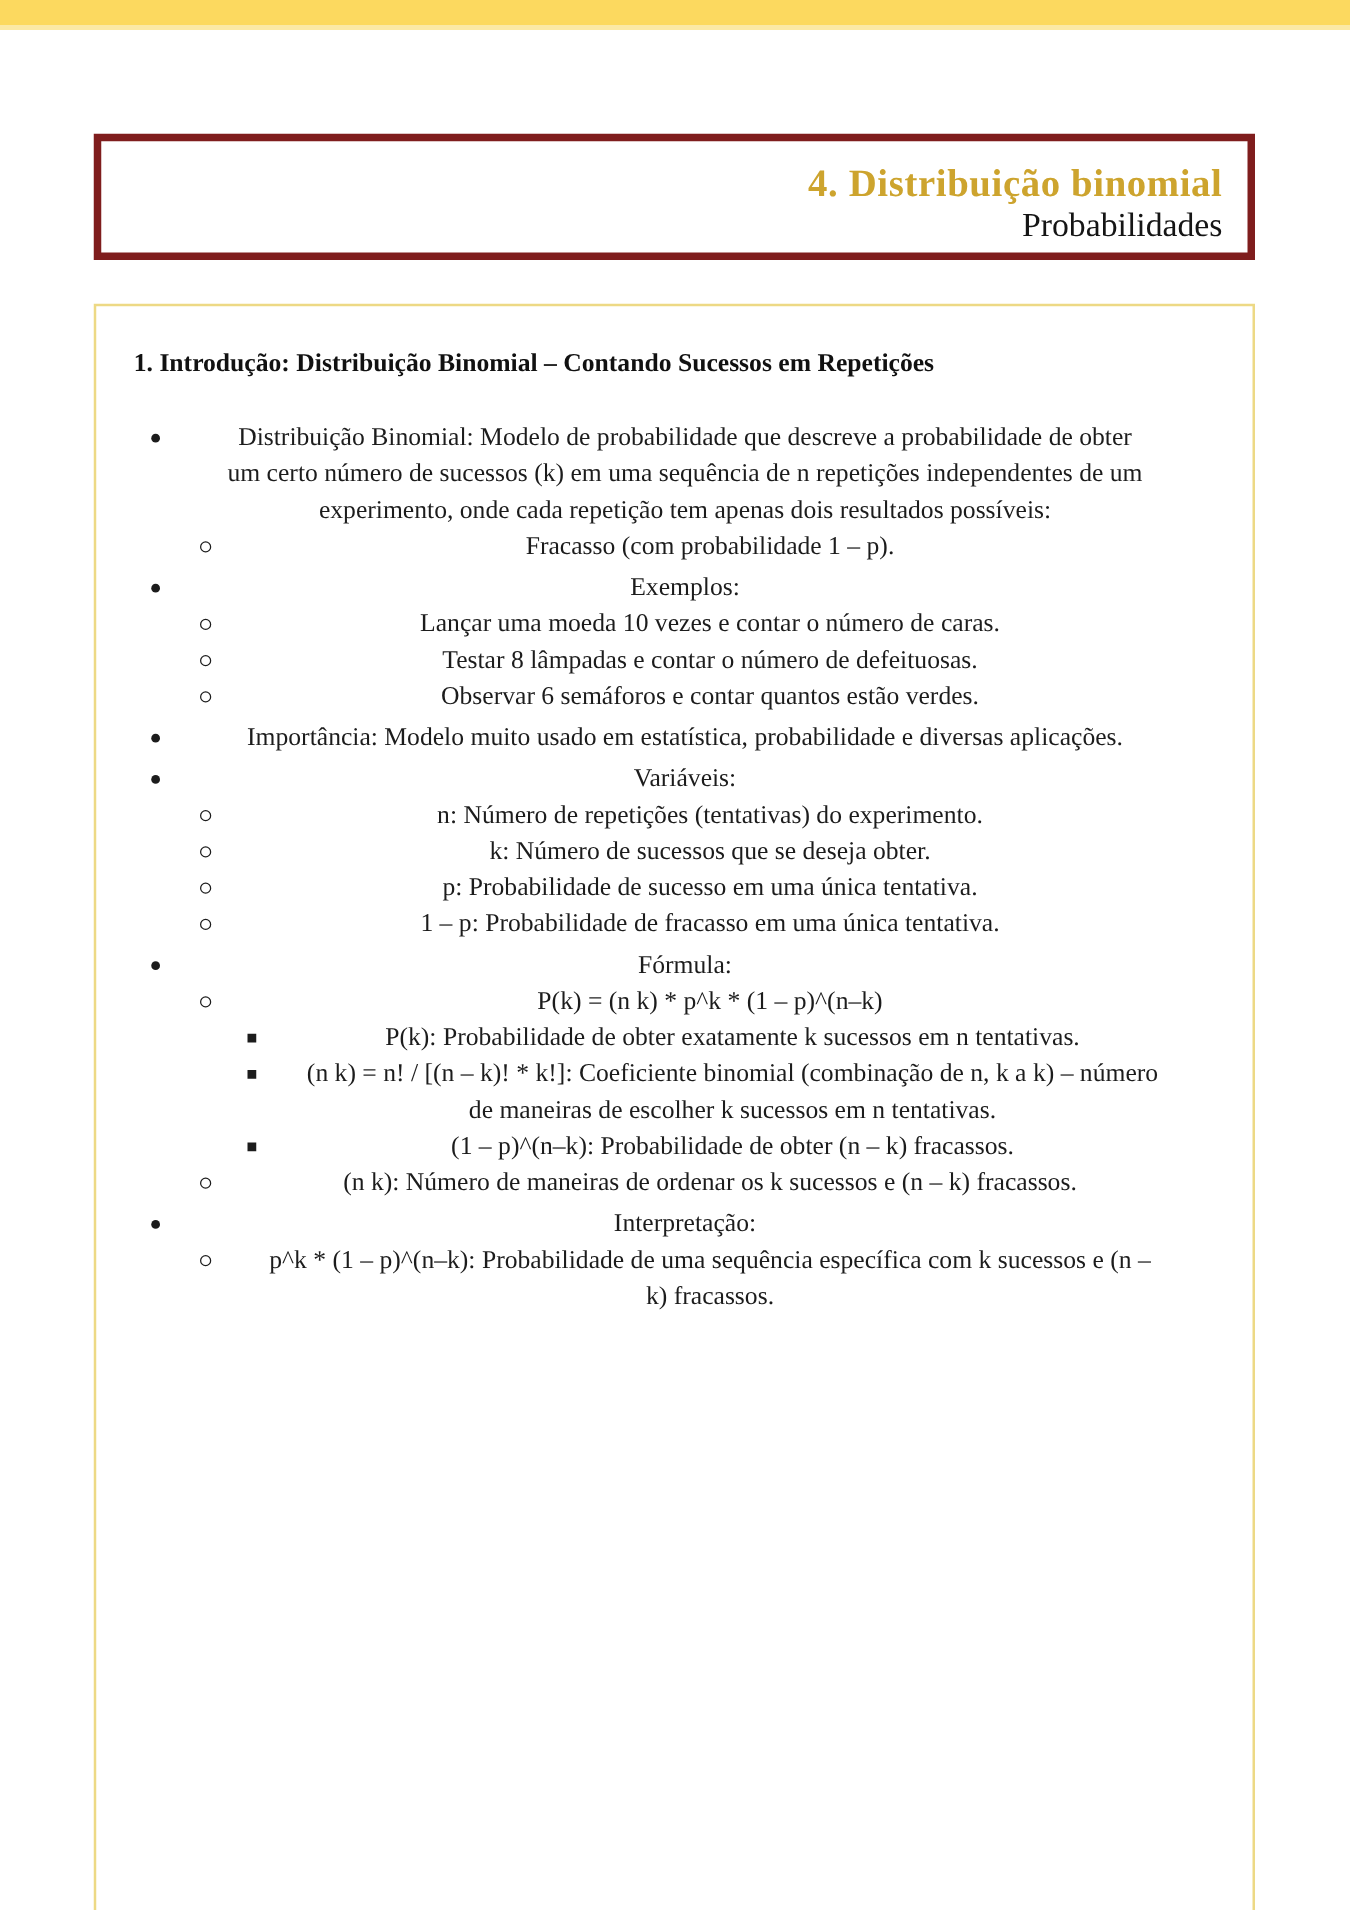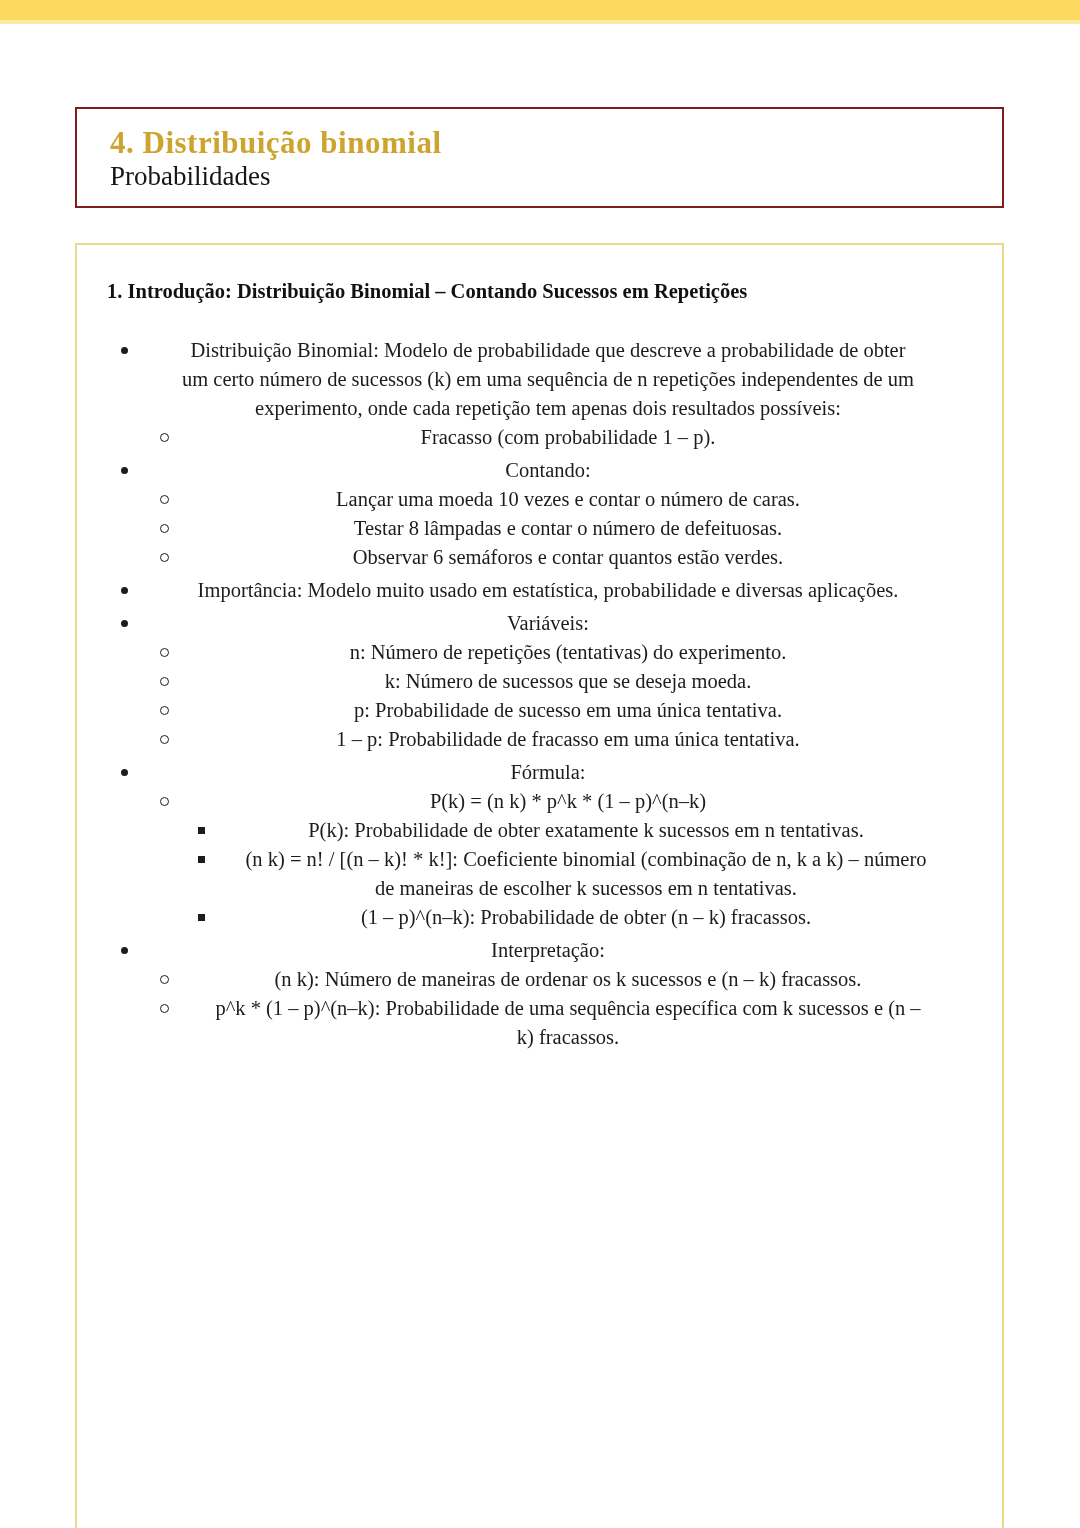--- a/index.html
+++ b/index.html
@@ -28,23 +28,24 @@
     background: #FBE9A6;
   }
 
   .header-box {
     position: absolute;
     left: 75px;
     top: 107px;
     width: 929px;
     height: 101px;
     box-sizing: border-box;
-    border: 2px solid #7f1d1d;
+    border: 6px solid #7f1d1d;
     background: #ffffff;
     padding: 15px 20px 0 33px;
+    text-align: right;
   }
   .doc-title {
     color: #CDA42E;
     font-size: 31px;
     font-weight: bold;
     line-height: 38px;
     letter-spacing: 0.5px;
   }
   .doc-subtitle {
     color: #151515;
@@ -124,39 +125,39 @@
 
 <div class="content-box">
 
   <div class="section-heading">1. Introdução: Distribuição Binomial – Contando Sucessos em Repetições</div>
 
   <div class="li l1"><span class="txt">Distribuição Binomial: Modelo de probabilidade que descreve a probabilidade de obter
 um certo número de sucessos (k) em uma sequência de n repetições independentes de um
 experimento, onde cada repetição tem apenas dois resultados possíveis:</span></div>
   <div class="li l2"><span class="txt">Fracasso (com probabilidade 1 – p).</span></div>
 
-  <div class="li l1"><span class="txt">Contando:</span></div>
+  <div class="li l1"><span class="txt">Exemplos:</span></div>
   <div class="li l2"><span class="txt">Lançar uma moeda 10 vezes e contar o número de caras.</span></div>
   <div class="li l2"><span class="txt">Testar 8 lâmpadas e contar o número de defeituosas.</span></div>
   <div class="li l2"><span class="txt">Observar 6 semáforos e contar quantos estão verdes.</span></div>
 
   <div class="li l1"><span class="txt">Importância: Modelo muito usado em estatística, probabilidade e diversas aplicações.</span></div>
 
 
   <div class="li l1"><span class="txt">Variáveis:</span></div>
   <div class="li l2"><span class="txt">n: Número de repetições (tentativas) do experimento.</span></div>
-  <div class="li l2"><span class="txt">k: Número de sucessos que se deseja moeda.</span></div>
+  <div class="li l2"><span class="txt">k: Número de sucessos que se deseja obter.</span></div>
   <div class="li l2"><span class="txt">p: Probabilidade de sucesso em uma única tentativa.</span></div>
   <div class="li l2"><span class="txt">1 – p: Probabilidade de fracasso em uma única tentativa.</span></div>
 
   <div class="li l1"><span class="txt">Fórmula:</span></div>
   <div class="li l2"><span class="txt">P(k) = (n k) * p^k * (1 – p)^(n–k)</span></div>
   <div class="li l3"><span class="txt">P(k): Probabilidade de obter exatamente k sucessos em n tentativas.</span></div>
   <div class="li l3"><span class="txt">(n k) = n! / [(n – k)! * k!]: Coeficiente binomial (combinação de n, k a k) – número
 de maneiras de escolher k sucessos em n tentativas.</span></div>
   <div class="li l3"><span class="txt">(1 – p)^(n–k): Probabilidade de obter (n – k) fracassos.</span></div>
 
+  <div class="li l2"><span class="txt">(n k): Número de maneiras de ordenar os k sucessos e (n – k) fracassos.</span></div>
   <div class="li l1"><span class="txt">Interpretação:</span></div>
-  <div class="li l2"><span class="txt">(n k): Número de maneiras de ordenar os k sucessos e (n – k) fracassos.</span></div>
   <div class="li l2"><span class="txt">p^k * (1 – p)^(n–k): Probabilidade de uma sequência específica com k sucessos e (n –
 k) fracassos.</span></div>
 
 </div>
 
 </body></html>

